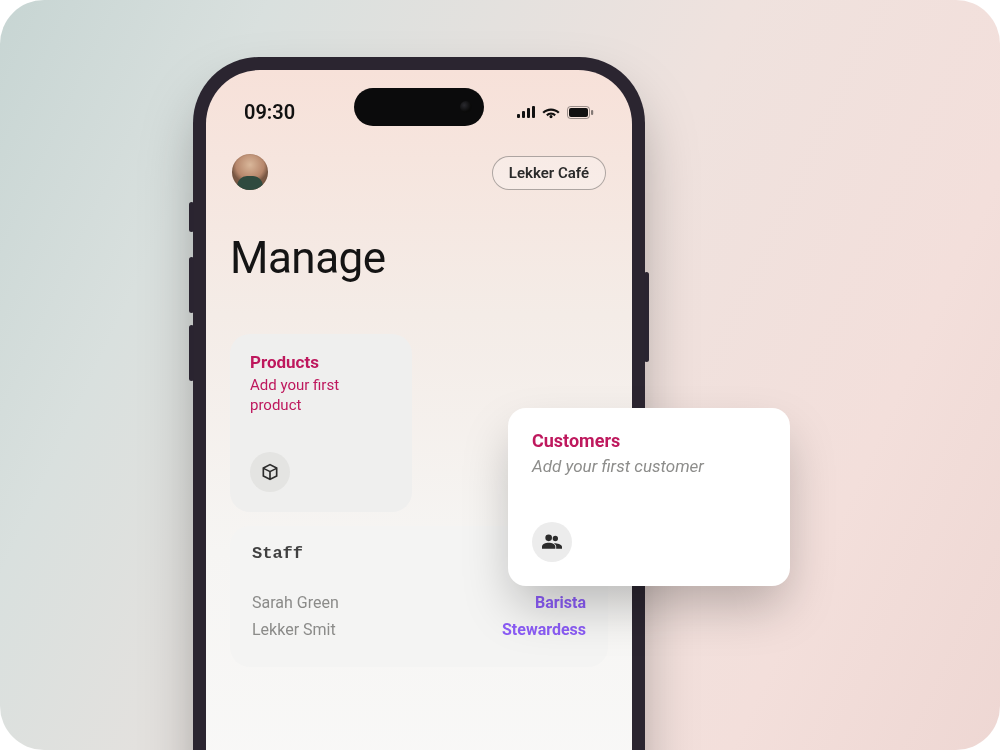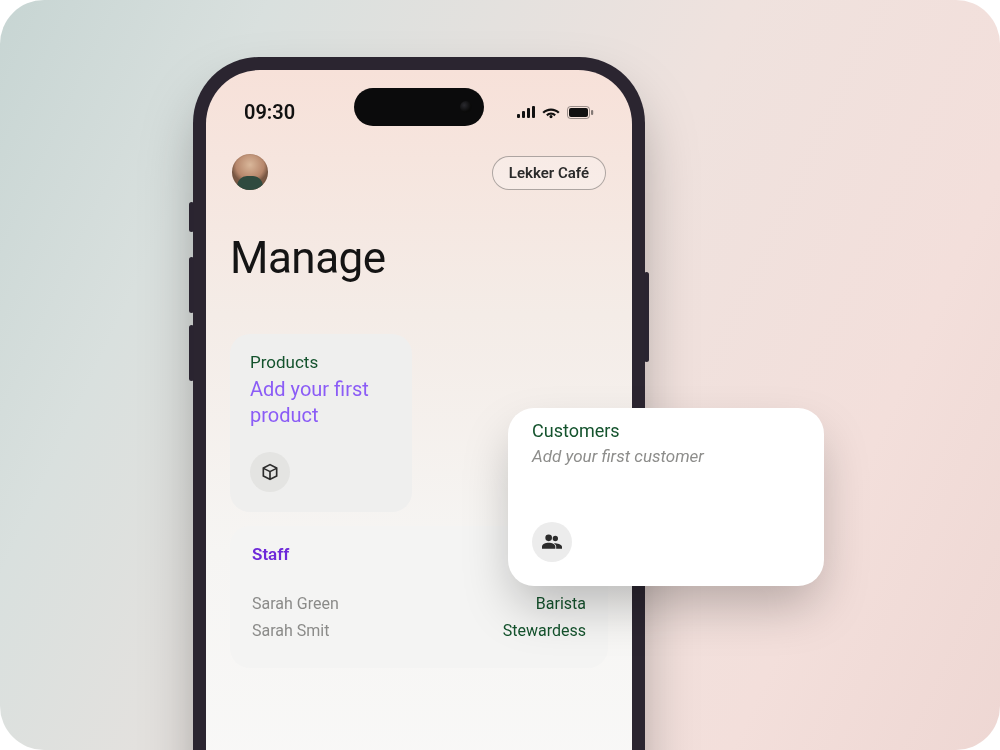--- a/index.html
+++ b/index.html
@@ -135,53 +135,53 @@
   }
   .card {
     flex: 1;
     background: #efefee;
     border-radius: 20px;
     padding: 18px 20px 20px 20px;
     min-height: 178px;
     display: flex;
     flex-direction: column;
   }
-  .card-title { font-size: 17px; font-weight: 400; color: #14532d; }
-  .card-sub { margin-top: 4px; font-size: 20px; color: #8b5cf6; line-height: 1.3; }
+  .card-title { font-size: 17px; font-weight: 700; color: #be185d; }
+  .card-sub { margin-top: 4px; font-size: 15px; color: #be185d; line-height: 1.3; }
   .card-icon-wrap {
     margin-top: auto;
     width: 40px; height: 40px; border-radius: 50%;
     background: #e4e4e2;
     display: flex; align-items: center; justify-content: center;
   }
 
   .staff-card {
     margin-top: 14px;
     background: #f4f4f3;
     border-radius: 20px;
     padding: 18px 22px 24px 22px;
   }
-  .staff-title { font-size: 17px; font-weight: 600; color: #6d28d9; margin-bottom: 26px; }
+  .staff-title { font-size: 17px; font-weight: 600; color: #404040; margin-bottom: 26px; font-family: Liberation Mono, monospace; }
   .staff-row {
     display: flex; justify-content: space-between;
     font-size: 16px; padding: 4px 0;
   }
   .staff-name { color: #8b8b89; }
-  .staff-role { color: #14532d; font-weight: 400; }
+  .staff-role { color: #8b5cf6; font-weight: 700; }
 
   
   .float-card {
     position: absolute;
     left: 508px;
     top: 408px;
-    width: 316px;
+    width: 282px;
     background: #ffffff;
-    border-radius: 26px;
+    border-radius: 18px;
     box-shadow: 0 24px 50px -6px rgba(0,0,0,0.25);
-    padding: 12px 24px 24px 24px;
+    padding: 22px 24px 24px 24px;
     min-height: 178px;
     display: flex; flex-direction: column;
   }
   .float-card .card-title { font-size: 18px; }
   .float-card .card-sub { font-size: 17px; color: #8d8d8b; font-style: italic; }
 
   svg { display: block; }
 </style>
 </head>
 <body>
@@ -245,21 +245,21 @@
         <div class="card" style="visibility:hidden"></div>
       </div>
 
       <div class="staff-card">
         <div class="staff-title">Staff</div>
         <div class="staff-row">
           <span class="staff-name">Sarah Green</span>
           <span class="staff-role">Barista</span>
         </div>
         <div class="staff-row">
-          <span class="staff-name">Sarah Smit</span>
+          <span class="staff-name">Lekker Smit</span>
           <span class="staff-role">Stewardess</span>
         </div>
       </div>
 
     </div>
   </div>
 
   <div class="float-card">
     <div class="card-title">Customers</div>
     <div class="card-sub">Add your first customer</div>

